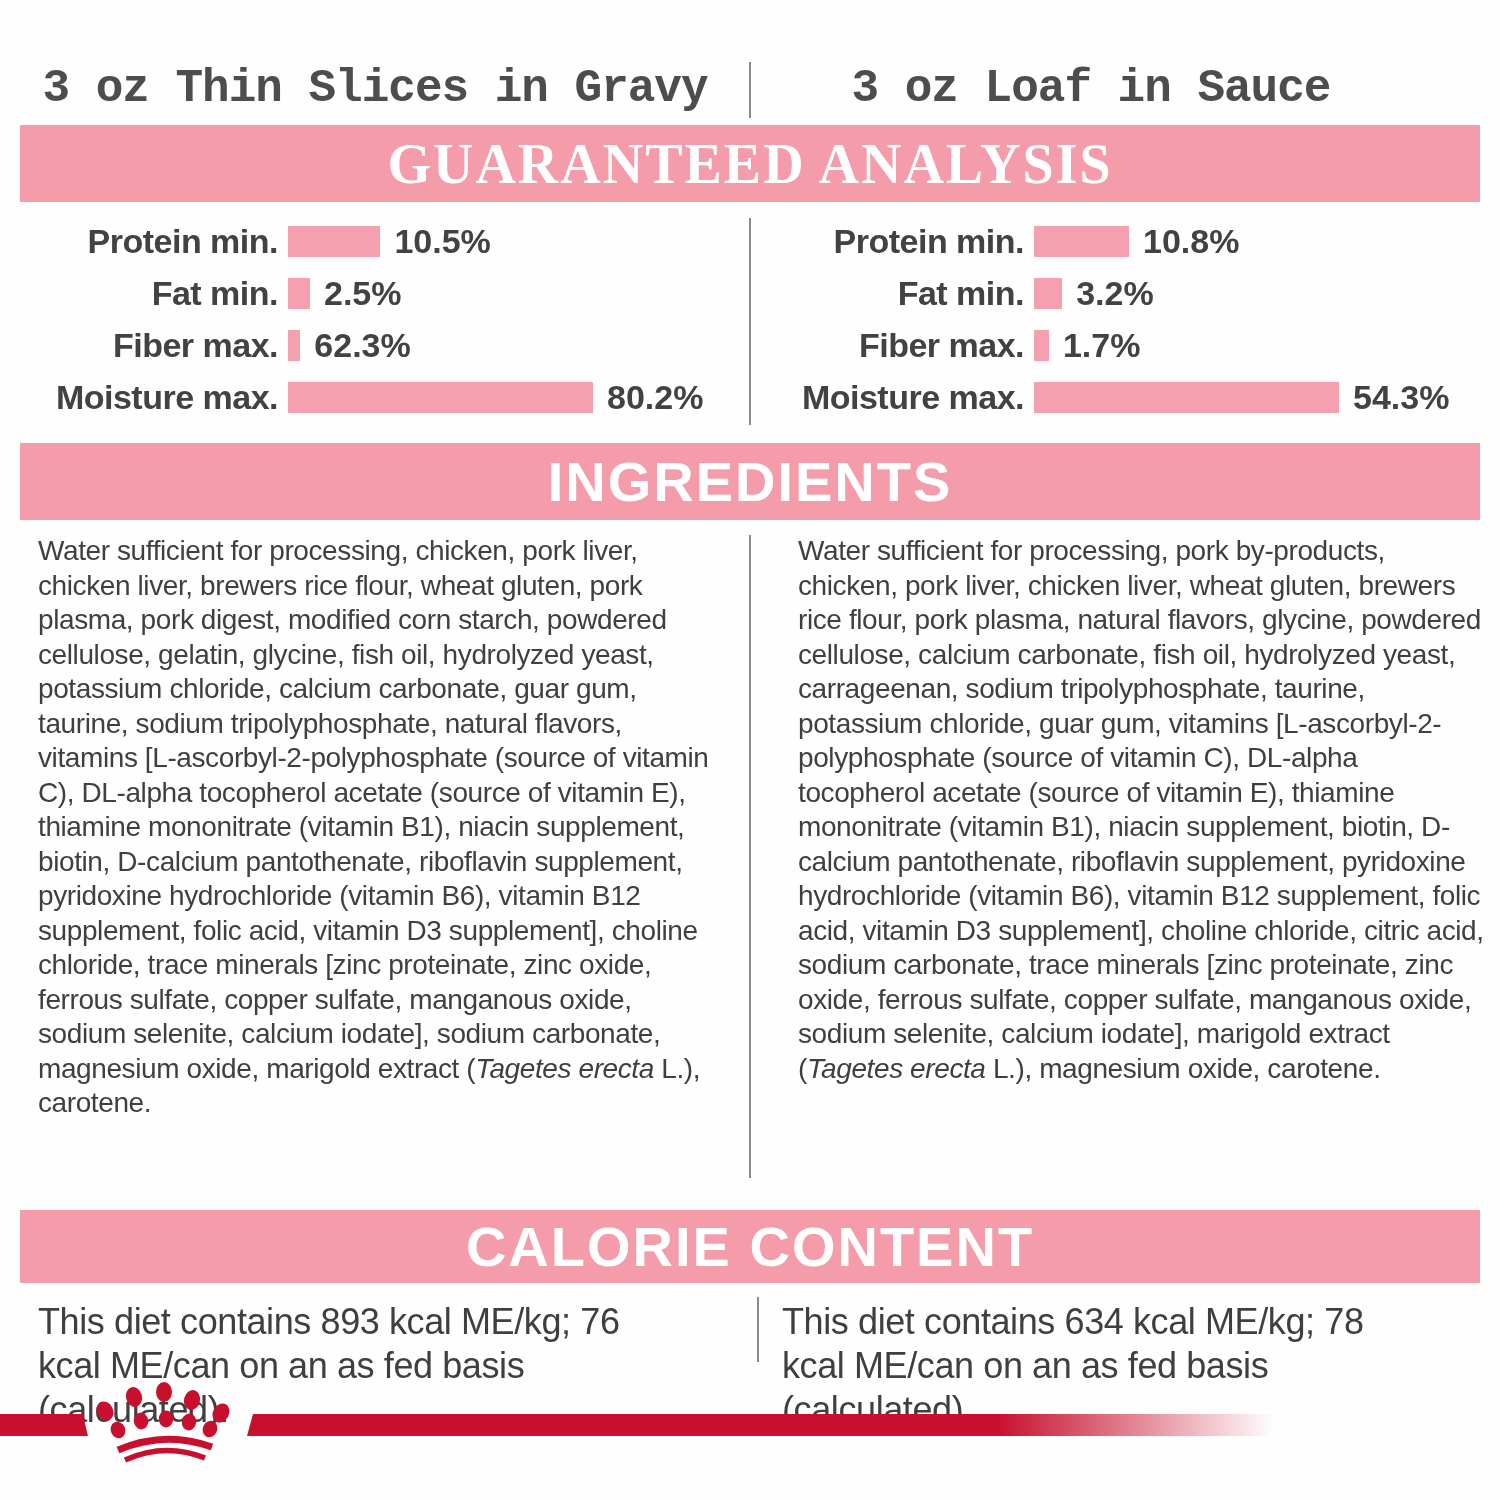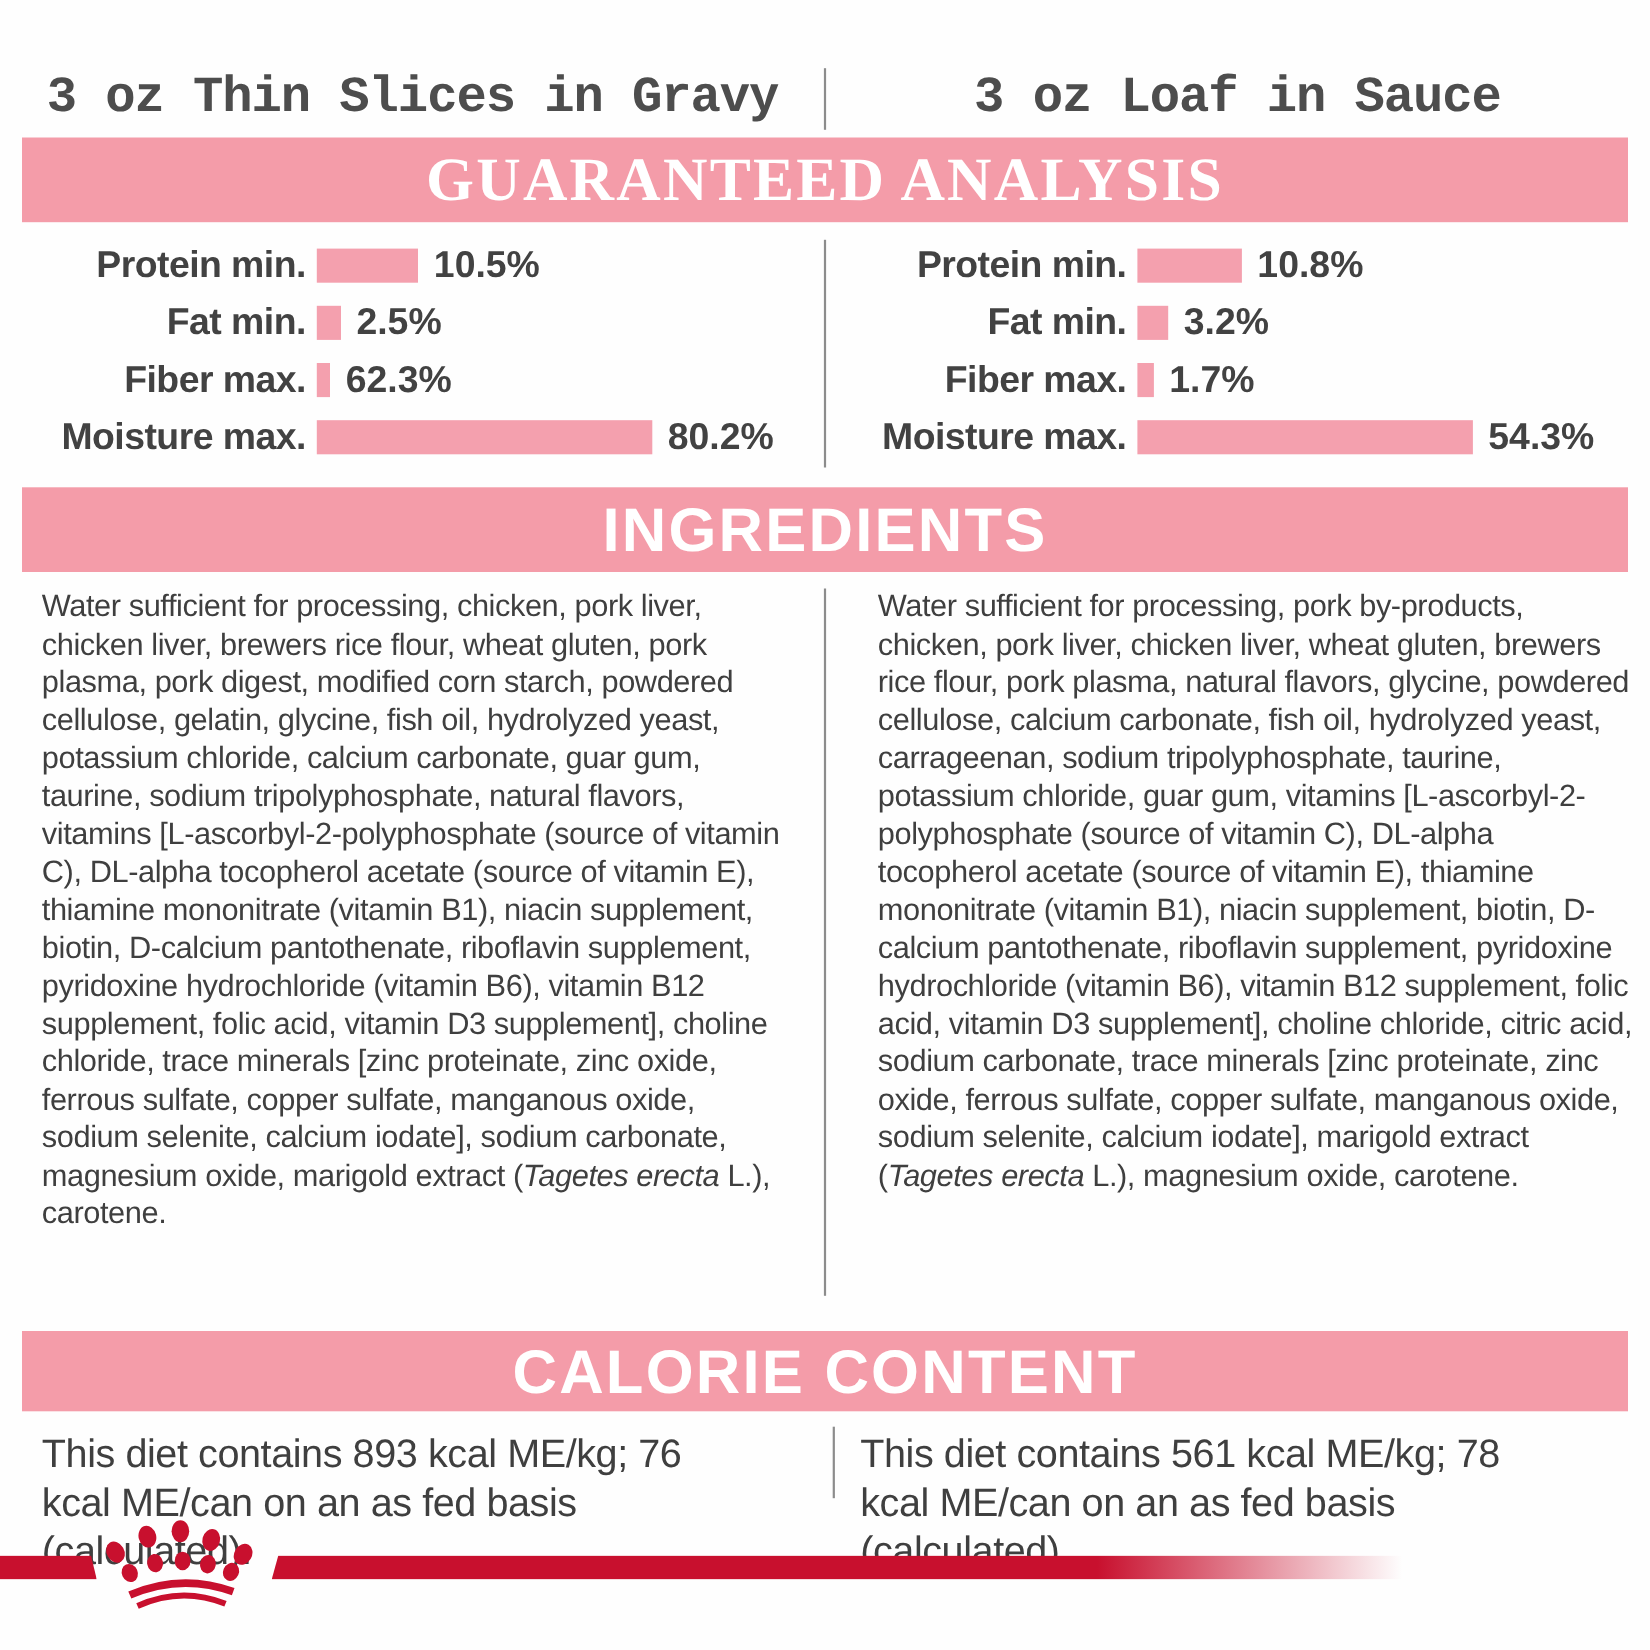--- a/index.html
+++ b/index.html
@@ -7,21 +7,21 @@
     position:relative;width:1500px;height:1500px;background:#fefefe;overflow:hidden;
     font-family:"Liberation Sans", sans-serif;color:#3f3f3f;
   }
   
   .title-row{position:absolute;top:58px;left:0;width:1500px;height:62px;}
   .product-title{
     position:absolute;top:0;height:62px;display:flex;align-items:center;justify-content:center;
     font-size:46px;font-weight:700;color:#4d4d4d;letter-spacing:-1px;white-space:nowrap;font-family:Liberation Mono, monospace;
   }
   .product-title.left{left:20px;width:710px;}
-  .product-title.right{left:770px;width:710px;}
+  .product-title.right{left:736px;width:710px;}
   .vdivider{position:absolute;background:#8c8c8c;width:2px;}
   .title-div{left:749px;top:62px;height:56px;}
   
   .banner{
     position:absolute;left:20px;right:20px;height:77px;background:#f49ca9;
     display:flex;align-items:center;justify-content:center;
     color:#ffffff;font-size:56px;font-weight:700;letter-spacing:2px;white-space:nowrap;
   }
   .banner-ga{top:125px;font-family:Liberation Serif, serif;}
   .banner-ing{top:443px;}
@@ -126,21 +126,21 @@
     <span>Water sufficient for processing, chicken, pork liver, chicken liver, brewers rice flour, wheat gluten, pork plasma, pork digest, modified corn starch, powdered cellulose, gelatin, glycine, fish oil, hydrolyzed yeast, potassium chloride, calcium carbonate, guar gum, taurine, sodium tripolyphosphate, natural flavors, vitamins [L-ascorbyl-2-polyphosphate (source of vitamin C), DL-alpha tocopherol acetate (source of vitamin E), thiamine mononitrate (vitamin B1), niacin supplement, biotin, D-calcium pantothenate, riboflavin supplement, pyridoxine hydrochloride (vitamin B6), vitamin B12 supplement, folic acid, vitamin D3 supplement], choline chloride, trace minerals [zinc proteinate, zinc oxide, ferrous sulfate, copper sulfate, manganous oxide, sodium selenite, calcium iodate], sodium carbonate, magnesium oxide, marigold extract (</span><i>Tagetes erecta</i><span> L.), carotene.</span>
   </div>
   <div class="ing-col right">
     <span>Water sufficient for processing, pork by-products, chicken, pork liver, chicken liver, wheat gluten, brewers rice flour, pork plasma, natural flavors, glycine, powdered cellulose, calcium carbonate, fish oil, hydrolyzed yeast, carrageenan, sodium tripolyphosphate, taurine, potassium chloride, guar gum, vitamins [L-ascorbyl-2-polyphosphate (source of vitamin C), DL-alpha tocopherol acetate (source of vitamin E), thiamine mononitrate (vitamin B1), niacin supplement, biotin, D-calcium pantothenate, riboflavin supplement, pyridoxine hydrochloride (vitamin B6), vitamin B12 supplement, folic acid, vitamin D3 supplement], choline chloride, citric acid, sodium carbonate, trace minerals [zinc proteinate, zinc oxide, ferrous sulfate, copper sulfate, manganous oxide, sodium selenite, calcium iodate], marigold extract (</span><i>Tagetes erecta</i><span> L.), magnesium oxide, carotene.</span>
   </div>
   <div class="vdivider ing-div"></div>
 
   <div class="banner banner-cal">CALORIE CONTENT</div>
 
   <div class="cal-col left">This diet contains 893 kcal ME/kg; 76 kcal ME/can on an as fed basis (calculated).</div>
-  <div class="cal-col right">This diet contains 561 kcal ME/kg; 78 kcal ME/can on an as fed basis (calculated).</div>
+  <div class="cal-col right">This diet contains 634 kcal ME/kg; 78 kcal ME/can on an as fed basis (calculated).</div>
   <div class="vdivider cal-div"></div>
 
   <div class="band band-left"></div>
   <div class="band band-right"></div>
   <svg class="crown" viewBox="0 0 150 105" aria-hidden="true">
     <g fill="#c8102e">
 
       <ellipse cx="17" cy="39" rx="8" ry="10" transform="rotate(-30 17 39)"></ellipse>
       <ellipse cx="46" cy="25" rx="8" ry="10" transform="rotate(-14 46 25)"></ellipse>
       <ellipse cx="76" cy="20" rx="8" ry="10"></ellipse>

